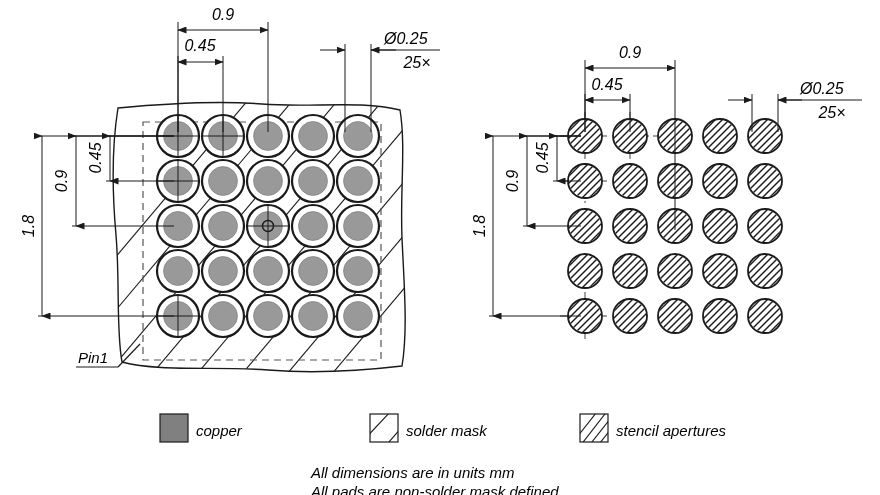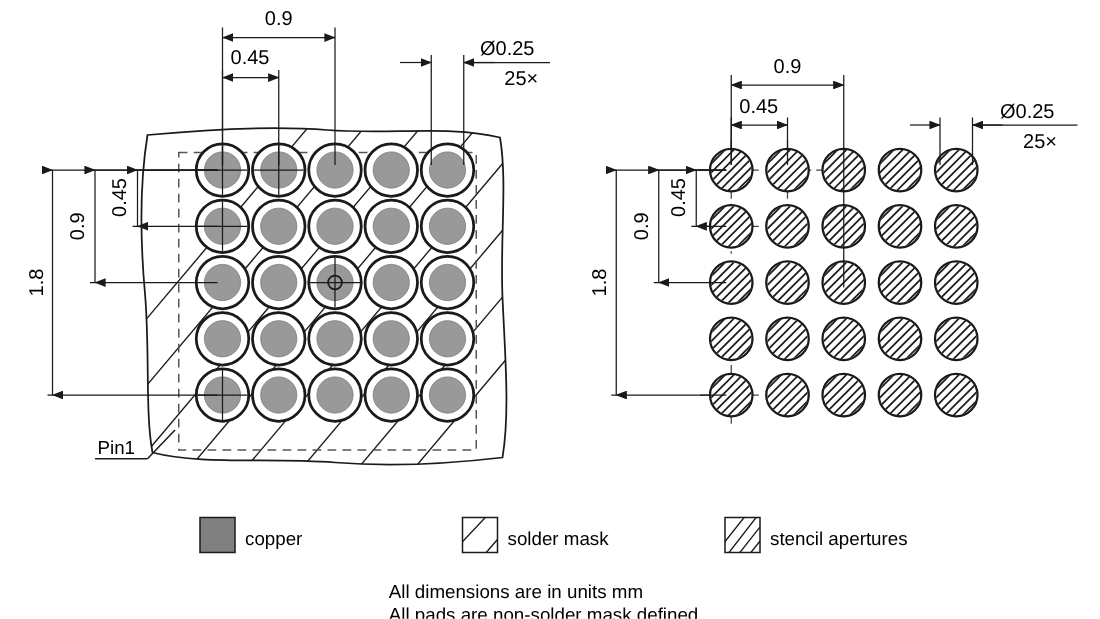--- a/index.html
+++ b/index.html
@@ -1,18 +1,18 @@
 <!DOCTYPE html>
 <html><head>
 <meta charset="utf-8">
 <style>
   html,body{margin:0;padding:0;background:#ffffff;}
   body{width:880px;height:495px;overflow:hidden;
        font-family:"Liberation Sans",sans-serif;color:#000;}
-  #root{position:relative;width:724px;height:495px;}
+  #root{position:relative;width:724px;height:495px;font-style:italic;}
   svg{display:block;}
   .dimtext{font-family:"Liberation Sans",sans-serif;font-size:16px;fill:#000;}
   .legendtext{font-family:"Liberation Sans",sans-serif;font-size:15px;fill:#000;}
   .notetext{font-family:"Liberation Sans",sans-serif;font-size:15px;fill:#000;}
   .pintext{font-family:"Liberation Sans",sans-serif;font-size:15px;fill:#000;}
 </style>
 </head>
 <body>
 
 <div id="root">

